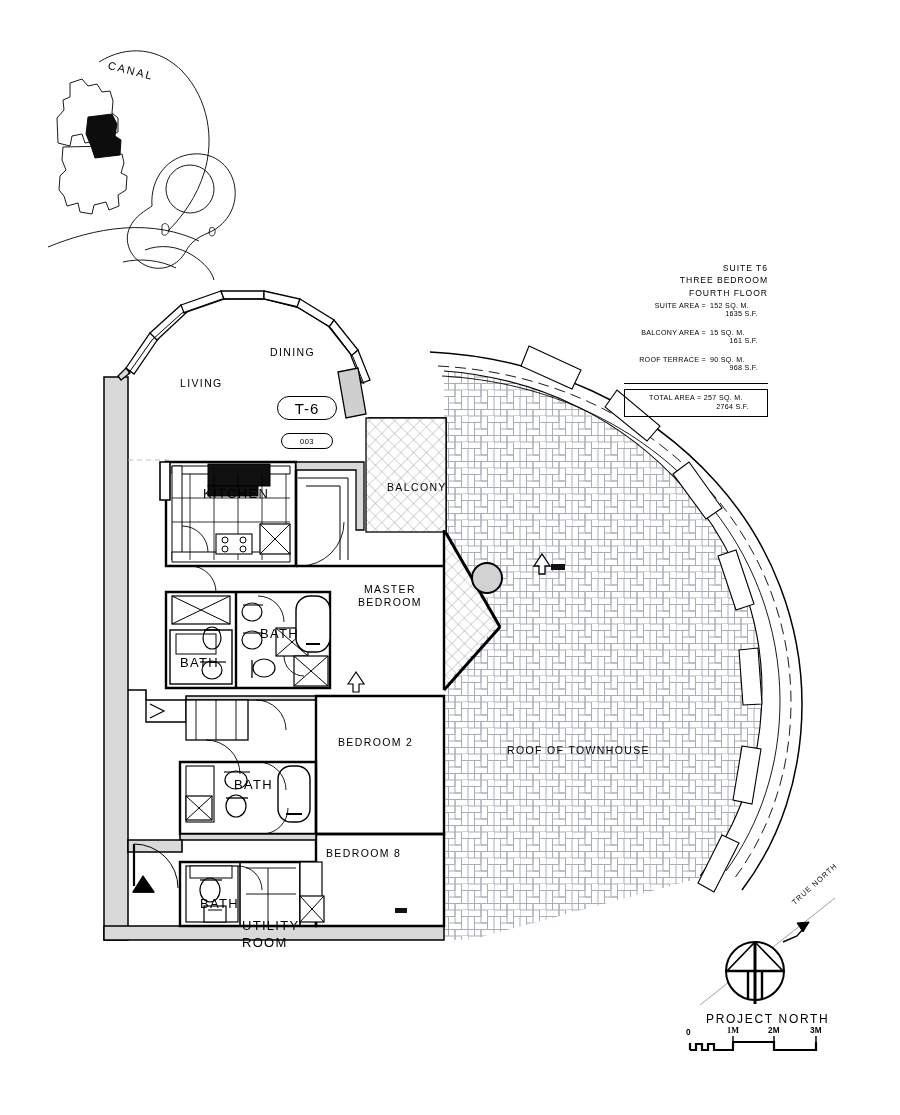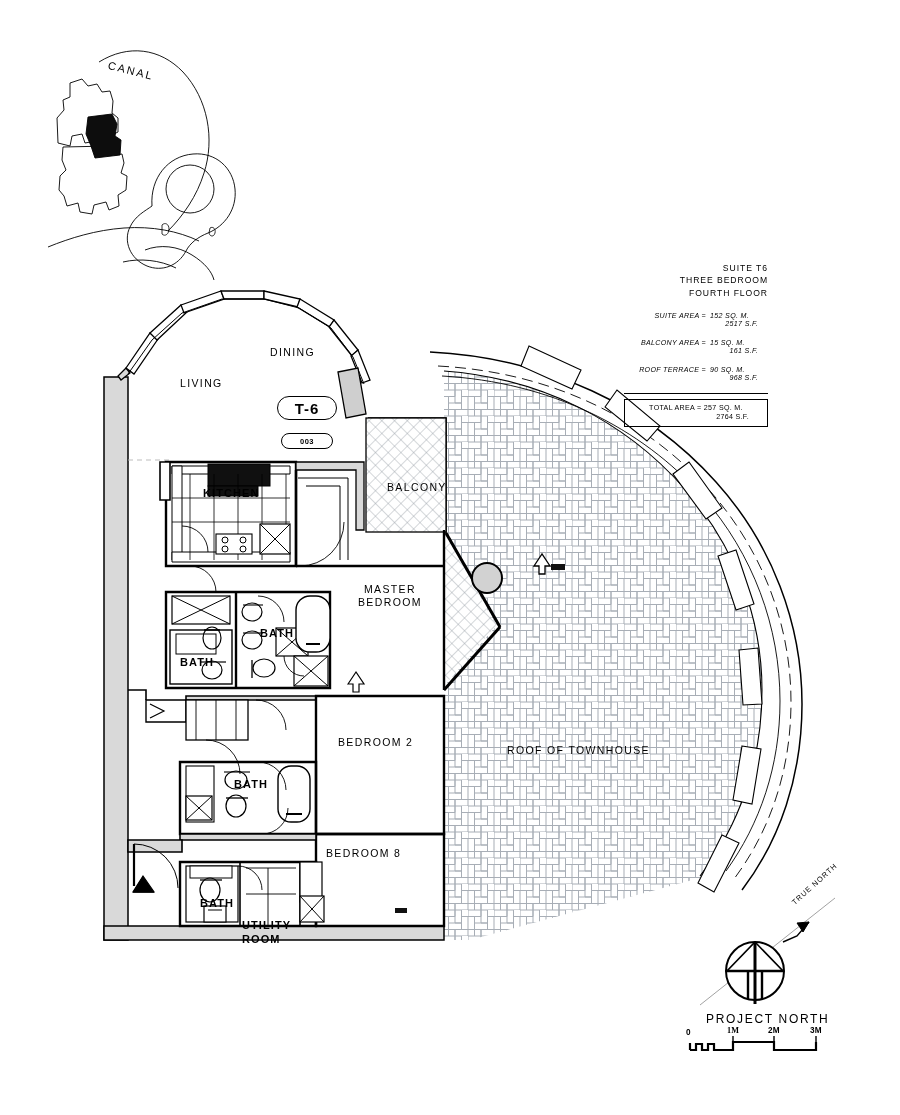--- a/index.html
+++ b/index.html
@@ -36,39 +36,38 @@
     white-space: nowrap;
     color: #000;
     line-height: 1.28;
   }
   .room-lbl {
     font-size: 10.5px;
     letter-spacing: 0.13em;
   }
   .room-lbl.center { text-align: center; }
   .small-lbl {
-    font-size: 11px;
+    font-size: 13px;
     letter-spacing: 0.10em;
-    font-weight: bold;
   }
 
   
   #schedule {
     position: absolute;
     left: 624px;
     top: 262px;
     width: 144px;
   }
   #schedule .hdr {
     text-align: right;
     font-size: 8.6px;
     letter-spacing: 0.11em;
     line-height: 1.45;
   }
-  #schedule .rows { margin-top: 13px; font-style: italic; }
+  #schedule .rows { margin-top: 3px; }
   #schedule .row {
     display: flex;
     justify-content: flex-end;
     align-items: flex-start;
     margin-bottom: 11px;
     font-size: 7.1px;
     letter-spacing: 0.045em;
   }
   #schedule .row .k {
     text-align: right;
@@ -107,21 +106,20 @@
   .badge {
     position: absolute;
     border: 1.5px solid #000;
     border-radius: 999px;
     background: #fff;
     text-align: center;
     font-family: "Liberation Sans", sans-serif;
     display: flex;
     align-items: center;
     justify-content: center;
-    font-weight: bold;
   }
   #badge-t6 {
     left: 277px; top: 396px;
     width: 58px; height: 22px;
     font-size: 15px;
     letter-spacing: 0.06em;
   }
   #badge-003 {
     left: 281px; top: 423px;
     width: 50px; height: 14px;
@@ -503,21 +501,21 @@
     <div class="hdr">
       <div>SUITE  T6</div>
       <div>THREE BEDROOM</div>
       <div>FOURTH FLOOR</div>
     </div>
     <div class="rows">
       <div class="row">
         <span class="k">SUITE AREA =</span>
         <span class="v">
           <span>152 SQ. M.</span>
-          <span class="sf">2517 S.F.</span>
+          <span class="sf">1635 S.F.</span>
         </span>
       </div>
       <div class="row">
         <span class="k">BALCONY AREA =</span>
         <span class="v">
           <span>15 SQ. M.</span>
           <span class="sf">161 S.F.</span>
         </span>
       </div>
       <div class="row">

